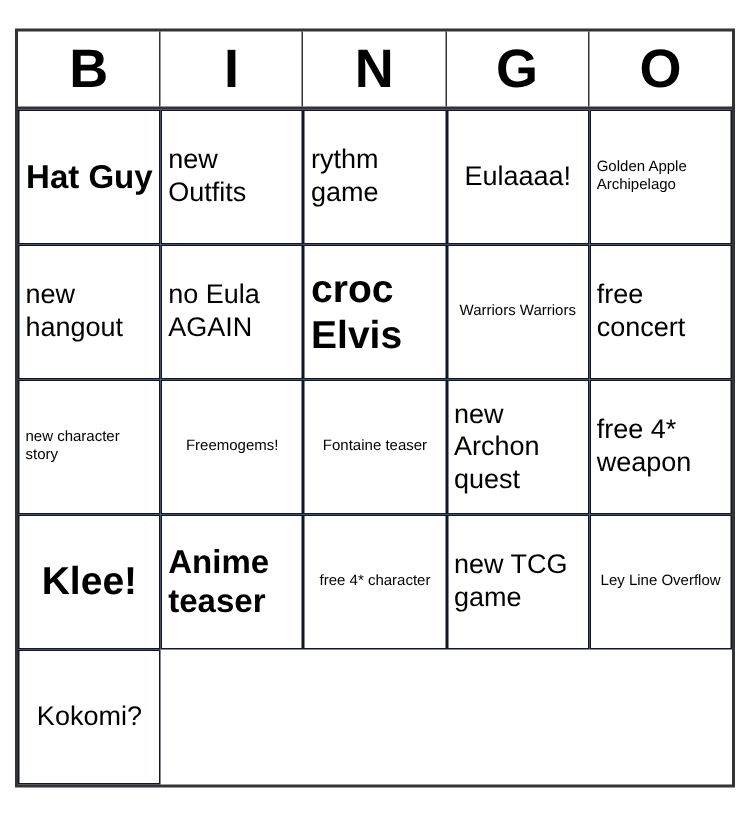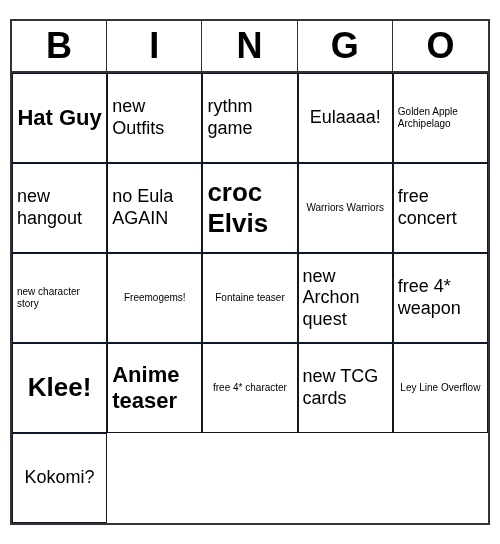--- a/index.html
+++ b/index.html
@@ -119,21 +119,21 @@
       <div class="bingo-cell">
         <span class="text-xxl">Klee!</span>
       </div>
       <div class="bingo-cell">
         <span class="text-xl">Anime teaser</span>
       </div>
       <div class="bingo-cell">
         <span class="text-sm">free 4* character</span>
       </div>
       <div class="bingo-cell">
-        <span class="text-lg">new TCG cards</span>
+        <span class="text-lg">new TCG game</span>
       </div>
       <div class="bingo-cell">
         <span class="text-sm">Ley Line Overflow</span>
       </div>
       <div class="bingo-cell">
         <span class="text-lg">Kokomi?</span>
       </div>
     </div>
 </div>
 

